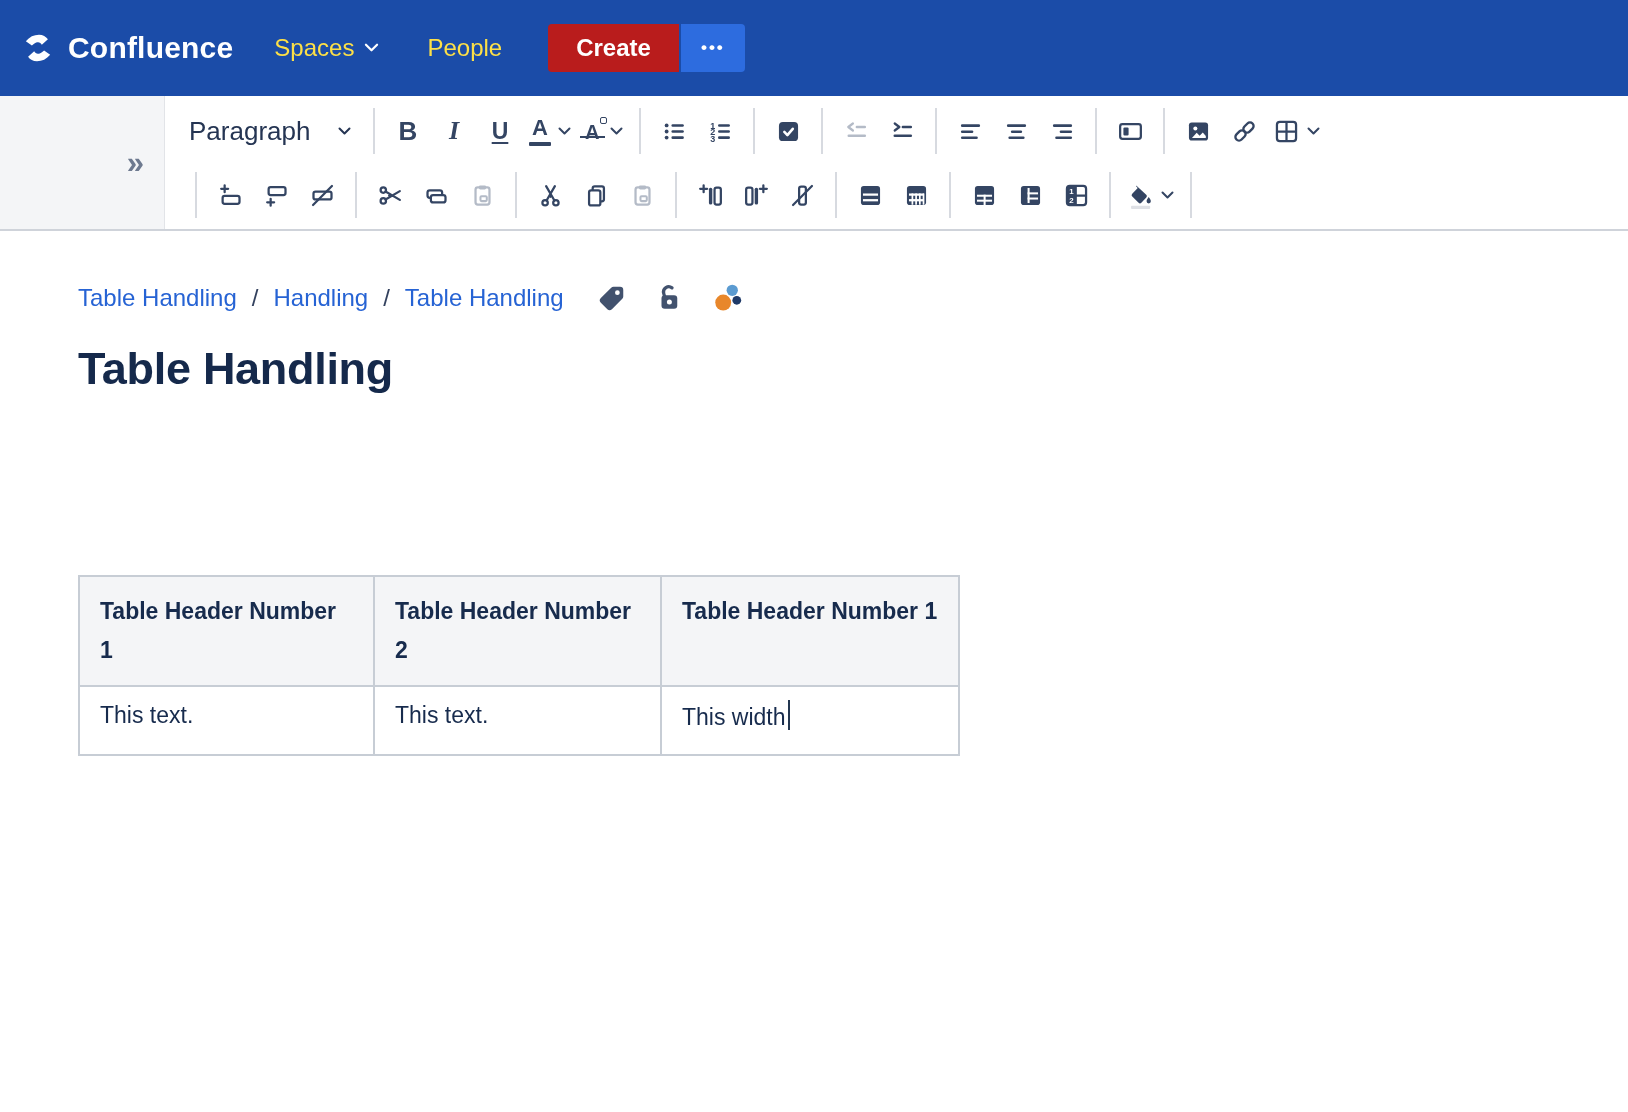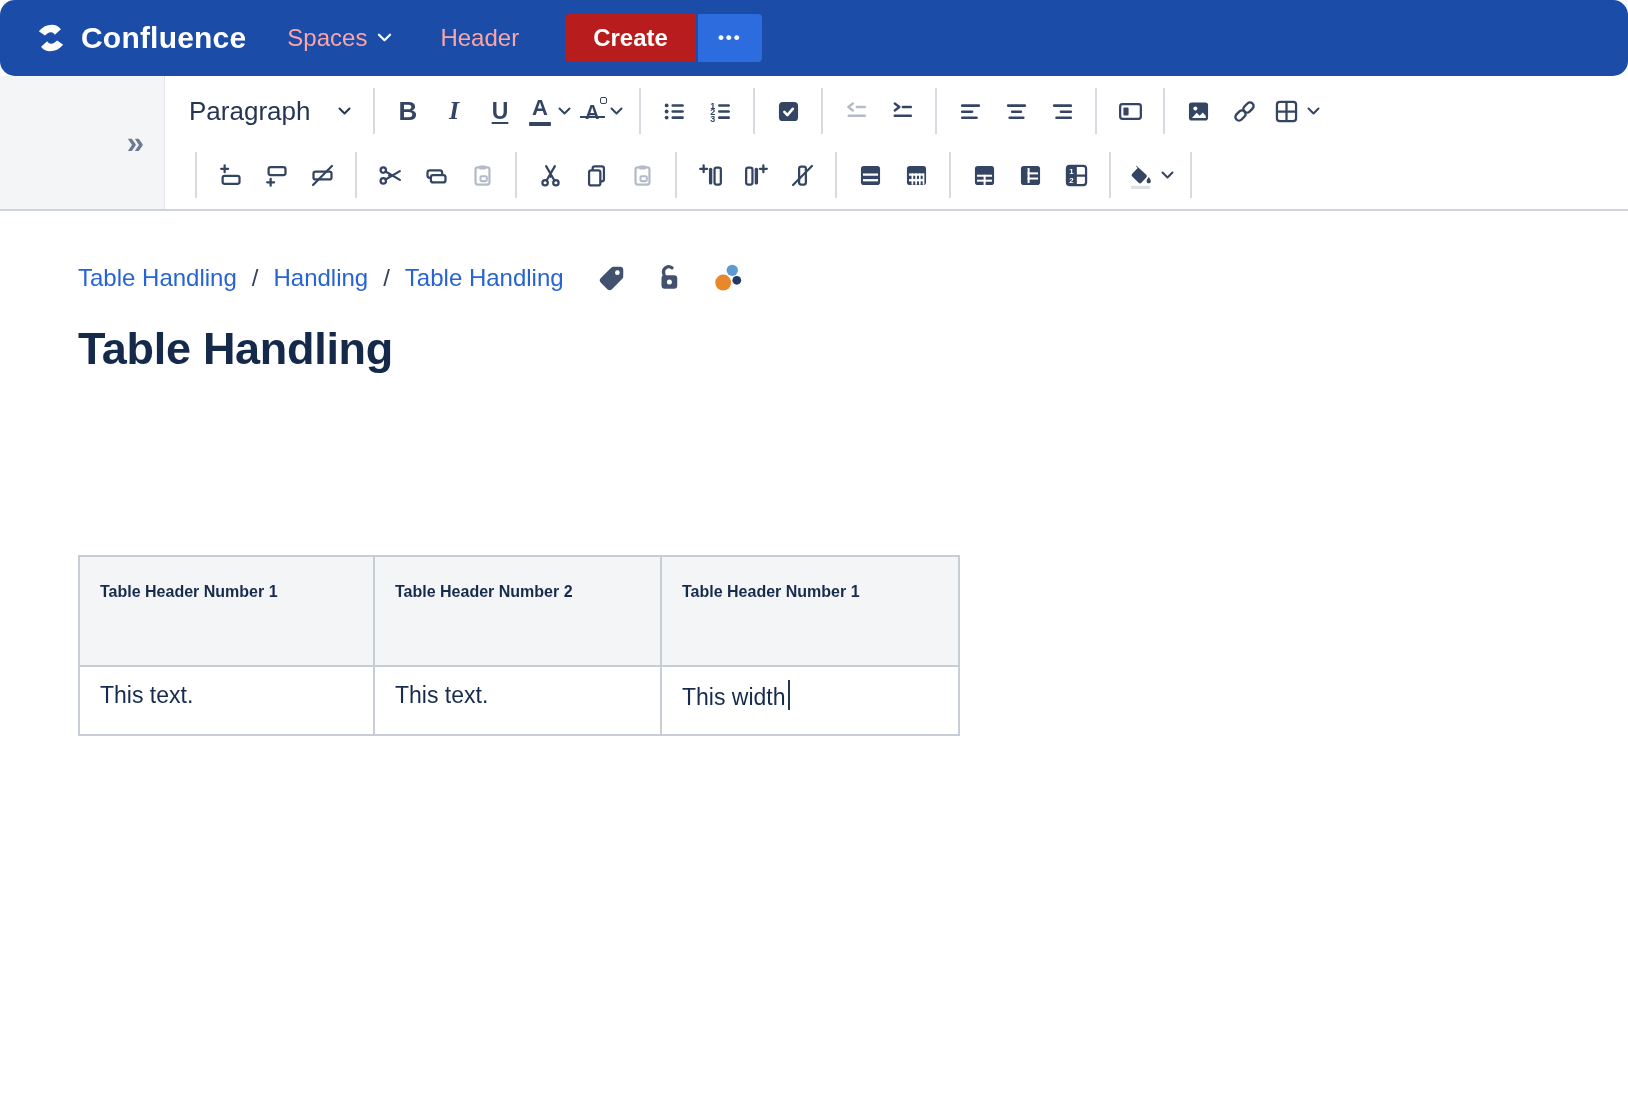--- a/index.html
+++ b/index.html
@@ -5,28 +5,28 @@
   * { box-sizing: border-box; margin: 0; padding: 0; }
   html,body { background:#fff; }
   body {
     width:1628px; height:1112px; overflow:hidden; position:relative;
     font-family:"Liberation Sans", sans-serif; color:#172b4d;
   }
   button { font-family:inherit; background:none; border:none; cursor:pointer; }
 
   
   .topnav {
-    height:76px; background:#1b4ca8; display:flex; align-items:center;
-    padding-left:34px; color:#fff;border-radius:15px;
+    height:96px; background:#1b4ca8; display:flex; align-items:center;
+    padding-left:21px; color:#fff;
   }
   .brand { display:flex; align-items:center; gap:13px; cursor:pointer; }
   .brand-name { font-size:30px; font-weight:600; color:#fff; letter-spacing:.2px; }
   .nav-menu { display:flex; align-items:center; margin-left:17px; }
   .nav-item {
-    display:flex; align-items:center; gap:10px; color:#fca5a5; font-size:24px;
+    display:flex; align-items:center; gap:10px; color:#fde047; font-size:24px;
     padding:0 24px; height:76px;
   }
   .create-wrap { display:flex; margin-left:22px; }
   .btn-create {
     height:48px; padding:0 28px; background:#b91c1c; color:#fff;
     font-size:24px; font-weight:700; border-radius:4px 0 0 4px; margin-right:2px;
   }
   .btn-more {
     height:48px; width:64px; background:#2d6cdf; color:#fff;
     font-size:17px; font-weight:700; letter-spacing:2px; border-radius:0 4px 4px 0;
@@ -72,21 +72,21 @@
   .crumb-sep { color:#33415e; }
   .crumb-icons { display:flex; align-items:center; gap:27px; margin-left:18px; }
   .crumb-icon-btn { display:flex; align-items:center; }
 
   .page-title { margin:28px 0 0 78px; font-size:45px; font-weight:700; color:#15294b; letter-spacing:-.3px; }
 
   .table-wrap { margin:180px 0 0 78px; }
   table.ctable { border-collapse:collapse; table-layout:fixed; width:880px; }
   .ctable th, .ctable td { border:2px solid #c7cdd5; text-align:left; vertical-align:top; }
   .ctable th {
-    background:#f4f5f7; font-size:16px; font-weight:700; color:#172b4d;
+    background:#f4f5f7; font-size:23px; font-weight:700; color:#172b4d;
     padding:15px 20px 0; line-height:39px; height:110px;
   }
   .ctable td { font-size:23px; color:#172b4d; padding:13px 20px; height:69px; line-height:30px; }
   .caret { display:inline-block; width:2.5px; height:30px; background:#233650; margin-left:2px; vertical-align:text-bottom; }
 </style>
 </head>
 <body>
 
 <header class="topnav">
   <div class="brand">
@@ -97,21 +97,21 @@
     <span class="brand-name">Confluence</span>
   </div>
   <nav class="nav-menu" id="nav-menu">
       <button class="nav-item">
         <span>Spaces</span>
         <svg width="15" height="10" viewBox="0 0 13 9" fill="none" stroke="#fff" stroke-width="2" stroke-linecap="round" stroke-linejoin="round">
           <path d="M1.5 1.5l5 5 5-5"></path>
         </svg>
       </button>
       <button class="nav-item">
-        <span>Header</span>
+        <span>People</span>
       </button>
     </nav>
   <div class="create-wrap">
     <button class="btn-create">Create</button>
     <button class="btn-more">•••</button>
   </div>
 </header>
 
 <div class="chrome">
   <div class="side-stub">

